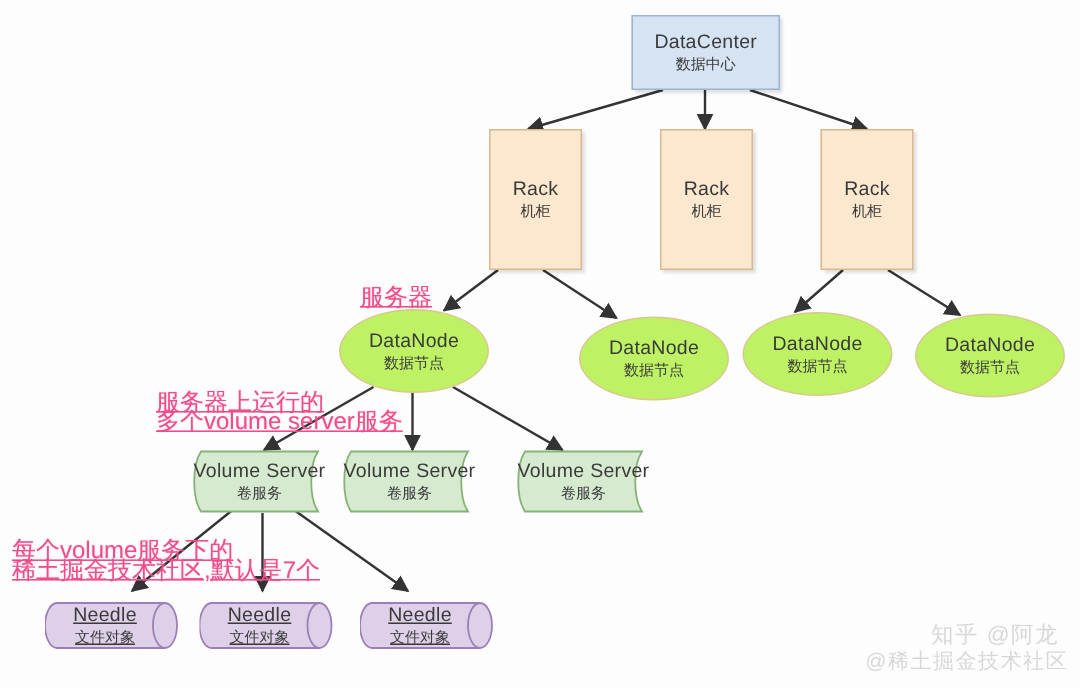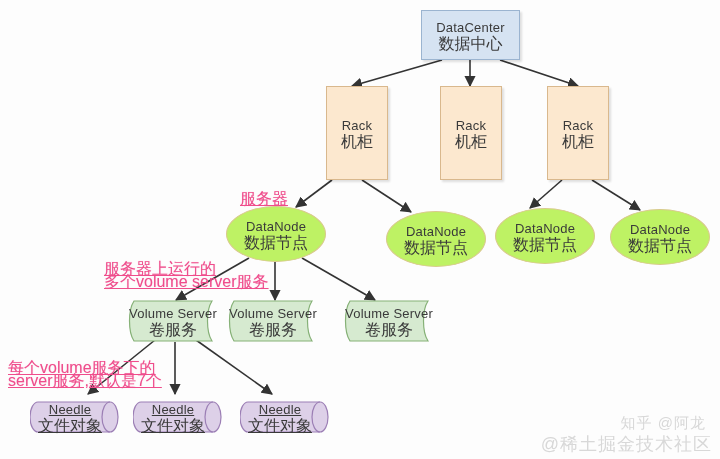--- a/index.html
+++ b/index.html
@@ -34,21 +34,21 @@
     color: #3a3a3a;
     z-index: 3;
   }
   .node .en {
     font-size: 13px;
     line-height: 16px;
     letter-spacing: 0.2px;
     white-space: nowrap;
   }
   .node .cn {
-    font-size: 16px;
+    font-size: 10px;
     line-height: 15px;
     white-space: nowrap;
   }
 
   
   .n-dc {
     background: #d6e3f2;
     border: 1px solid #9bb4d0;
     box-shadow: 2px 2px 2px rgba(0,0,0,0.12);
   }
@@ -121,21 +121,21 @@
   .watermark {
     position: absolute;
     color: #d8d8d8;
     z-index: 5;
     white-space: nowrap;
     font-size: 15px;
     letter-spacing: 1px;
     text-align: right;
   }
   .watermark.wm1 { right: 14px; top: 414px; }
-  .watermark.wm2 { right: 8px;  top: 432px; font-size: 18px; }
+  .watermark.wm2 { right: 8px;  top: 432px; font-size: 14px; }
 </style>
 </head>
 <body>
 
 <div id="canvas">
 
   <svg id="edges" viewBox="0 0 720 459" xmlns="http://www.w3.org/2000/svg">
     <defs>
       <marker id="arrow" viewBox="0 0 10 10" refX="9" refY="5" markerWidth="7" markerHeight="7" orient="auto-start-reverse">
         <path d="M 0 0 L 10 5 L 0 10 z" fill="#333333"></path>
@@ -270,19 +270,19 @@
     <span>服务器</span>
   </div>
 
   <div class="annot" style="left:104px; top:262px;">
     <div>服务器上运行的</div>
     <div>多个volume server服务</div>
   </div>
 
   <div class="annot" style="left:8px; top:361px;">
     <div>每个volume服务下的</div>
-    <div>server服务,默认是7个</div>
+    <div>稀土掘金技术社区,默认是7个</div>
   </div>
 
   <div class="watermark wm1">知乎 @阿龙</div>
   <div class="watermark wm2">@稀土掘金技术社区</div>
 
 </div>
 
 </body></html>

